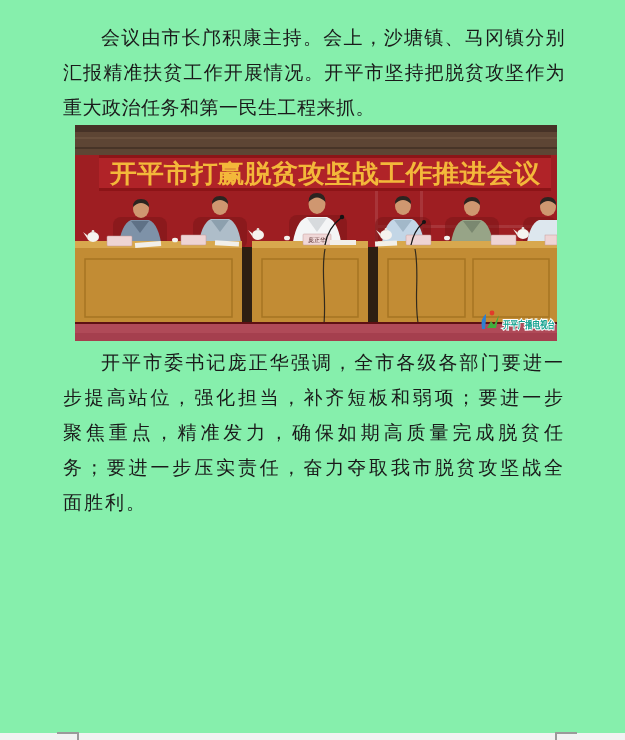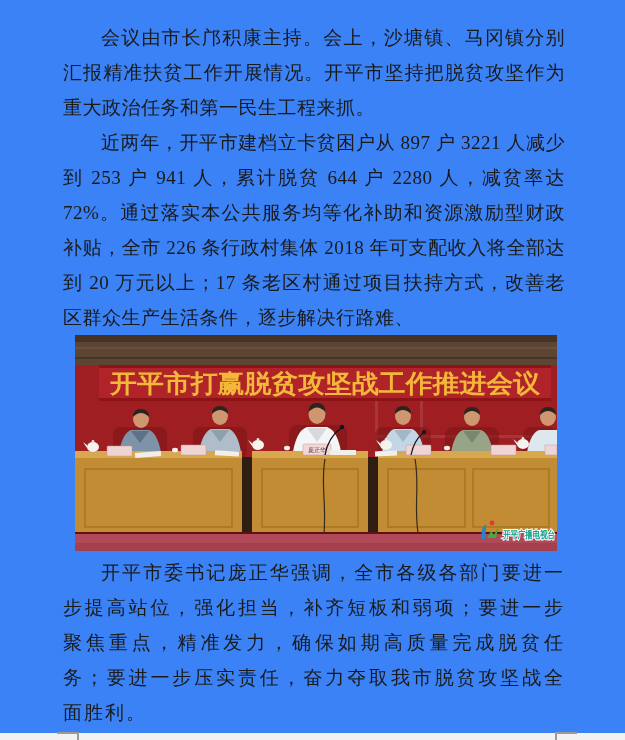--- a/index.html
+++ b/index.html
@@ -1,19 +1,19 @@
 <!DOCTYPE html>
 <html><head>
 <meta charset="utf-8">
 <style>
   html,body{margin:0;padding:0;background:#ffffff;}
   .page{
     position:relative;
     width:625px;height:740px;
-    background:#3b82f6;
+    background:#86efac;
     overflow:hidden;
     font-family:"Liberation Serif","DejaVu Serif",serif;
     color:#1a1a1a;
   }
   .doc-text{
     position:absolute;
     left:63px;top:20px;
     width:502px;
   }
   .para{
@@ -53,21 +53,20 @@
   }
 </style>
 </head>
 <body>
 
 <div class="page">
   <div class="doc-text">
 
     <p class="para indent">会议由市长邝积康主持。会上，沙塘镇、马冈镇分别汇报精准扶贫工作开展情况。开平市坚持把脱贫攻坚作为重大政治任务和第一民生工程来抓。</p>
 
-    <p class="para indent">近两年，开平市建档立卡贫困户从 897 户 3221 人减少到 253 户 941 人，累计脱贫 644 户 2280 人，减贫率达 72%。通过落实本公共服务均等化补助和资源激励型财政补贴，全市 226 条行政村集体 2018 年可支配收入将全部达到 20 万元以上；17 条老区村通过项目扶持方式，改善老区群众生产生活条件，逐步解决行路难、</p>
 
     <figure class="photo">
       <svg width="482" height="216" viewBox="0 0 482 216">
 
         <g>
           <rect x="0" y="0" width="482" height="34" fill="#5d4534"></rect>
           <rect x="0" y="0" width="482" height="7" fill="#463227"></rect>
           <rect x="0" y="12" width="482" height="2" fill="#6d5240" opacity="0.8"></rect>
           <rect x="0" y="22" width="482" height="2" fill="#3f2d22" opacity="0.7"></rect>
           <rect x="0" y="30" width="482" height="4" fill="#7a5c44" opacity="0.6"></rect>

